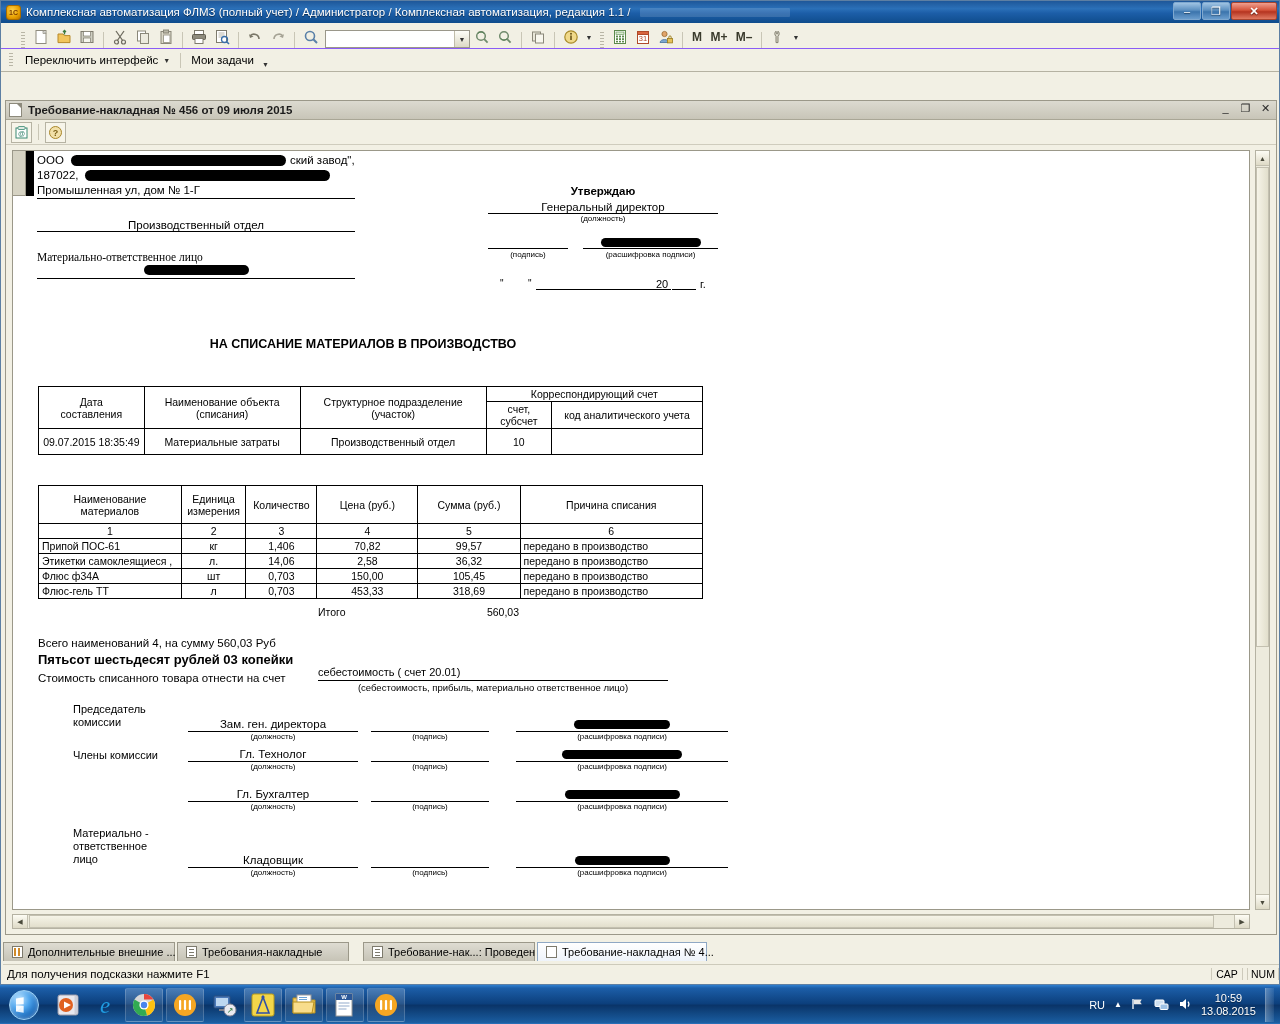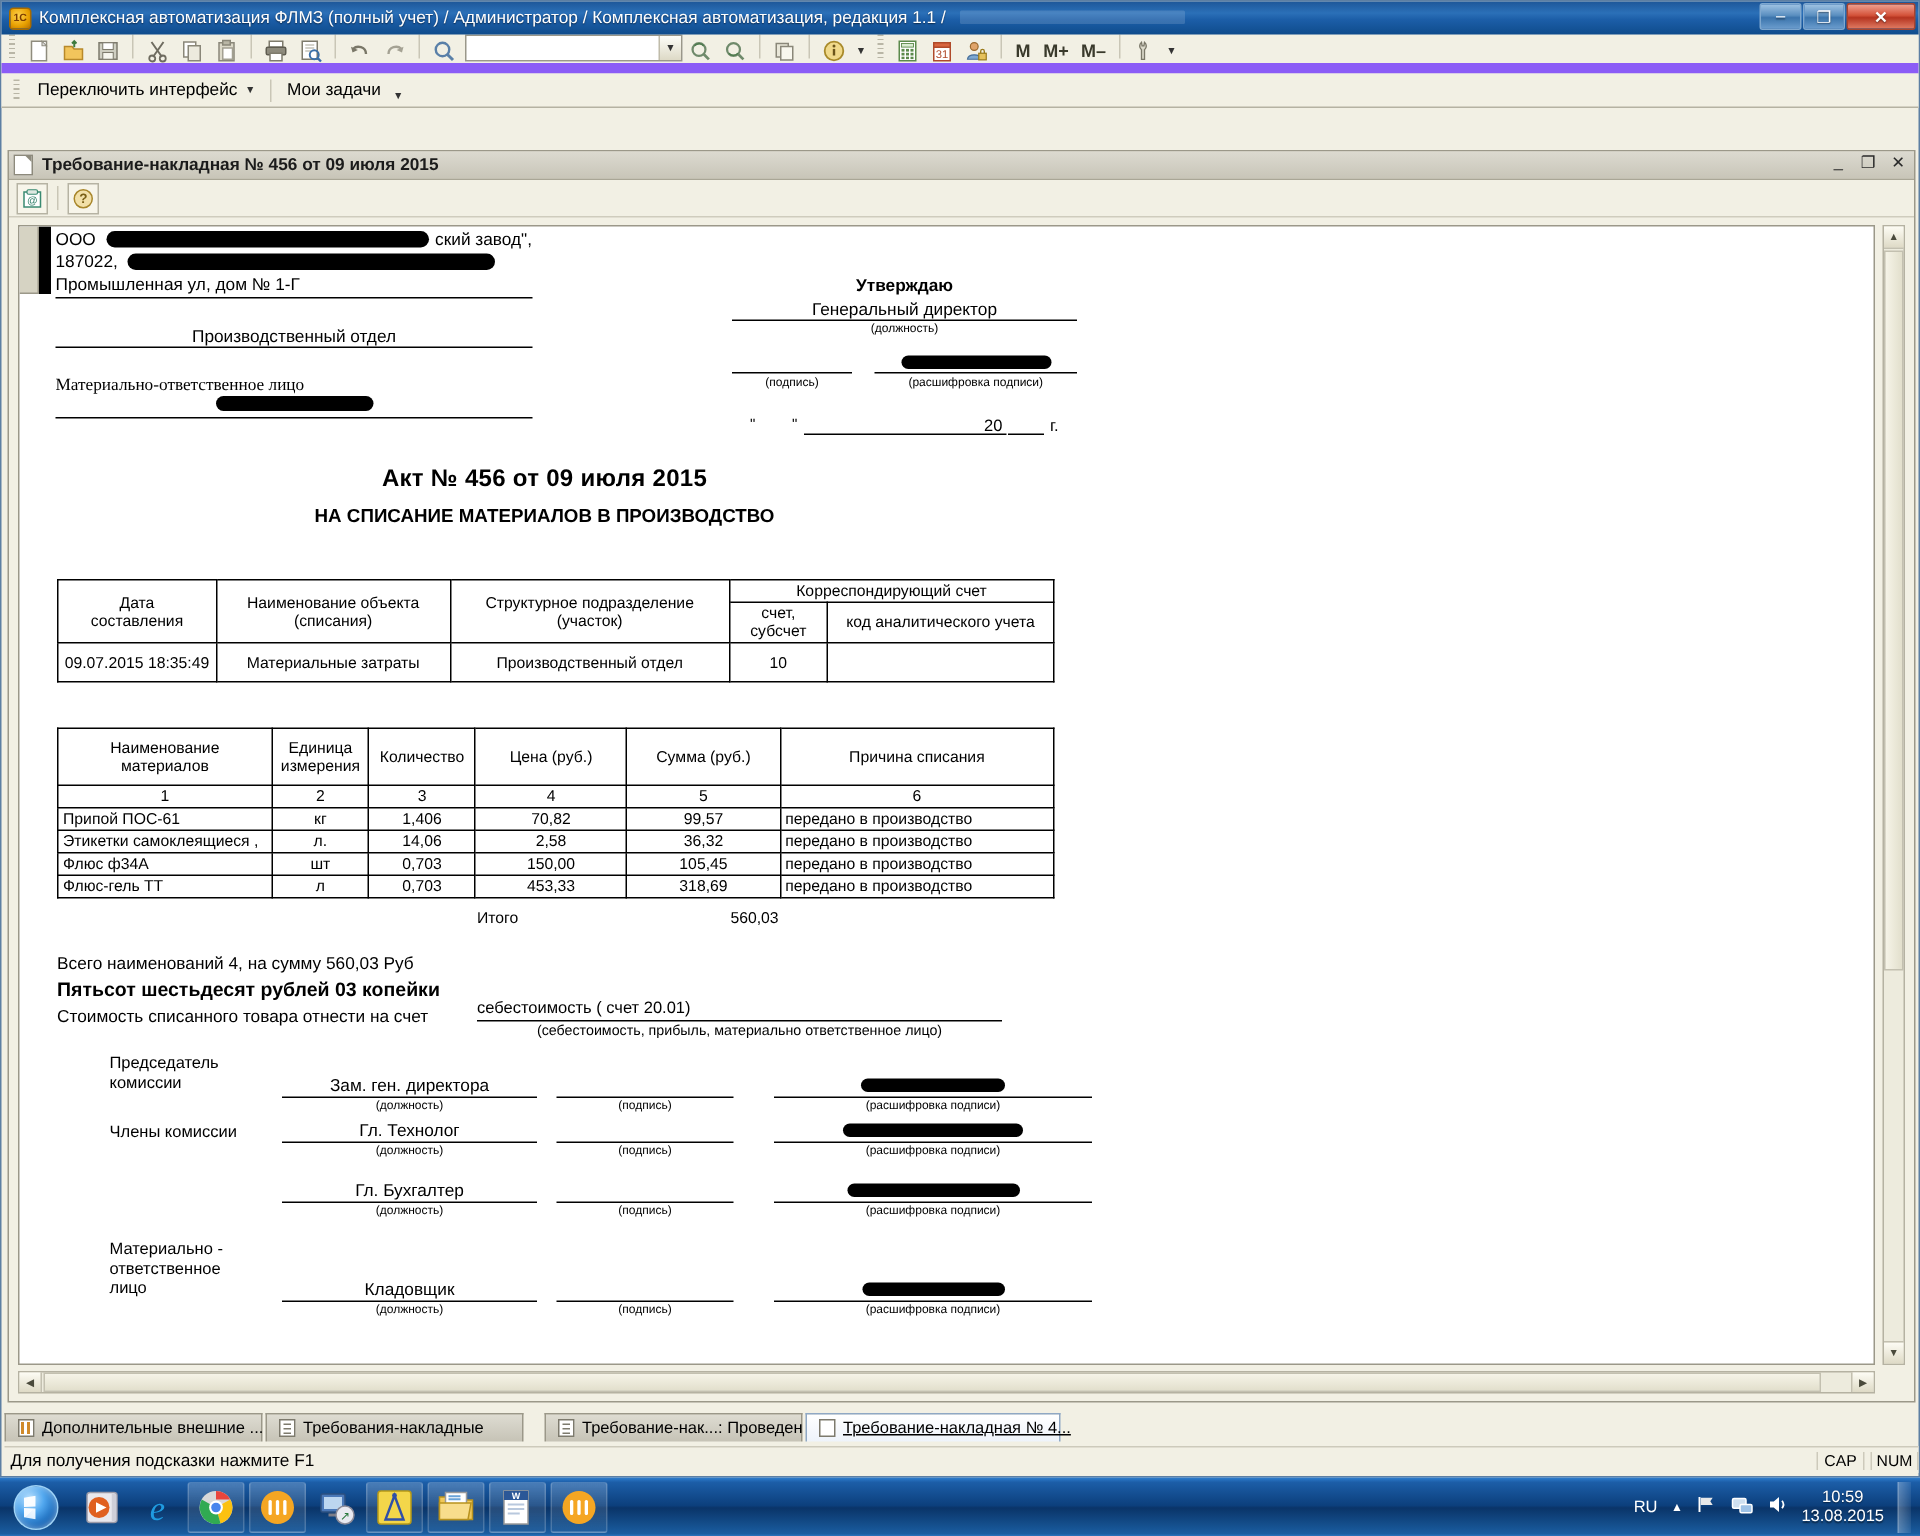--- a/index.html
+++ b/index.html
@@ -65,23 +65,23 @@
     height: 21px; display: flex; align-items: center;
     background: #f2f0e4; border-bottom: 1px solid #e3e0d2;
     padding-left: 8px;
   }
   #menubar .grip { width: 4px; height: 14px; margin-right: 6px;
     background: repeating-linear-gradient(to bottom, #b9b6a6 0 1px, transparent 1px 3px); }
   #menubar .mi { padding: 2px 7px; font-size: 11.5px; color: #000; white-space: nowrap; }
 
   
   #toolbar {
-    height: 26px; display: flex; align-items: flex-start;
-    background: #f2f0e4; padding-left: 5px; gap: 1px;
-    border-bottom: 7px solid #8b5cf6;
+    height: 26px; display: flex; align-items: flex-end;
+    background: #f2f0e4; padding-left: 20px; gap: 1px;
+    border-bottom: 1px solid #8b5cf6;
   }
   #toolbar .grip { width: 4px; height: 16px; margin-right: 4px;
     background: repeating-linear-gradient(to bottom, #b9b6a6 0 1px, transparent 1px 3px); flex: none; }
   .tbtn {
     width: 22px; height: 22px; display: flex; align-items: center; justify-content: center;
     flex: none; position: relative;
   }
   .tsep { width: 1px; height: 16px; background: #c9c6b6; margin: 0 4px; flex: none; }
   .tbtn svg { display: block; }
   .mtxt { font-size: 12px; font-weight: bold; color: #3a3a2c; }
@@ -619,21 +619,20 @@
             <div style="position:relative;height:18px;margin-top:12px;font-size:10px;">
               <span style="position:absolute;left:12px;top:-2px;">"</span>
               <span style="position:absolute;left:40px;top:-2px;">"</span>
               <span style="position:absolute;left:48px;top:9px;width:135px;border-bottom:1px solid #000;height:1px;"></span>
               <span style="position:absolute;left:168px;top:-2px;font-size:11px;">20</span>
               <span style="position:absolute;left:184px;top:9px;width:24px;border-bottom:1px solid #000;height:1px;"></span>
               <span style="position:absolute;left:212px;top:-2px;font-size:11px;">г.</span>
             </div>
           </div>
 
-          <div id="doc-h1">Акт  № 456 от 09 июля 2015</div>
           <div id="doc-h2">НА СПИСАНИЕ МАТЕРИАЛОВ В ПРОИЗВОДСТВО</div>
 
           <table class="ftab" id="tab1">
             <tbody>
                 <tr>
               <td rowspan="2" style="width:105px;">
                 <div>Дата</div>
                 <div>составления</div>
               </td>
               <td rowspan="2" style="width:155px;">
@@ -821,21 +820,21 @@
       <span>Дополнительные внешние ...</span>
     </div>
     <div class="wtab" style="width:172px;">
       <span class="ti lines"></span>
       <span>Требования-накладные</span>
     </div>
     <div class="wtab" style="width:172px;margin-left:12px;">
       <span class="ti lines"></span>
       <span>Требование-нак...: Проведен</span>
     </div>
-    <div class="wtab active" style="width:170px;text-decoration:underline;">
+    <div class="wtab active" style="width:170px;">
       <span class="ti"></span>
       <span>Требование-накладная № 4...</span>
     </div>
   </div>
 
   <div id="statusbar">
     <span>Для получения подсказки нажмите F1</span>
     <span class="ind">
       <span>CAP</span>
       <span>NUM</span>

